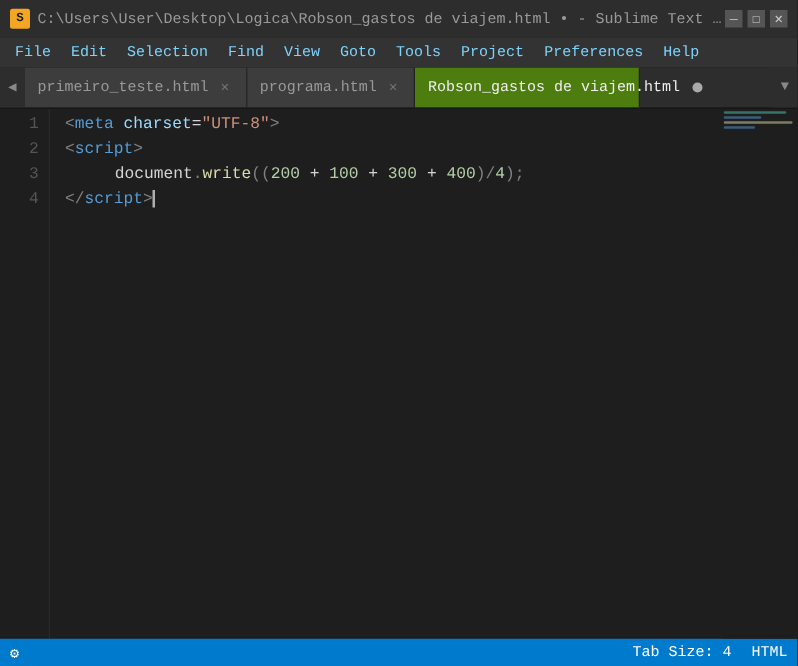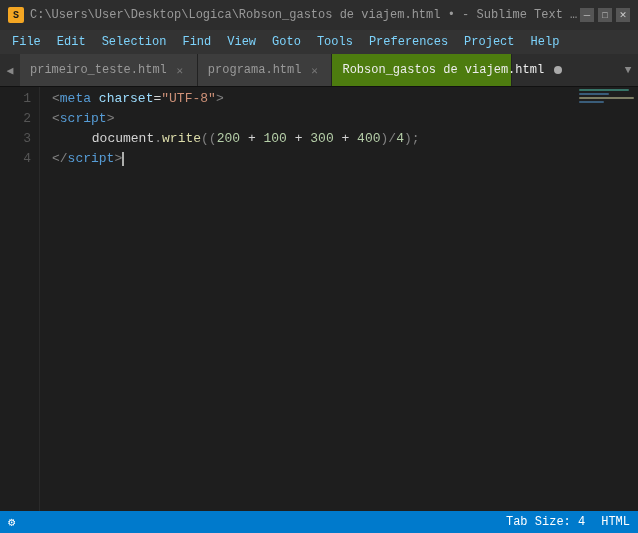--- a/index.html
+++ b/index.html
@@ -271,22 +271,22 @@
 </div>
 
 <div id="menu-bar">
   <div class="menu-item">File</div>
   <div class="menu-item">Edit</div>
   <div class="menu-item">Selection</div>
   <div class="menu-item">Find</div>
   <div class="menu-item">View</div>
   <div class="menu-item">Goto</div>
   <div class="menu-item">Tools</div>
+  <div class="menu-item">Project</div>
   <div class="menu-item">Preferences</div>
-  <div class="menu-item">Project</div>
   <div class="menu-item">Help</div>
 </div>
 
 <div id="tab-bar">
   <div id="tab-left-arrow">◀</div>
   <div id="tabs-container">
     <div class="tab">
       <span class="tab-name">primeiro_teste.html</span>
       <span class="tab-close">✕</span>
     </div>

